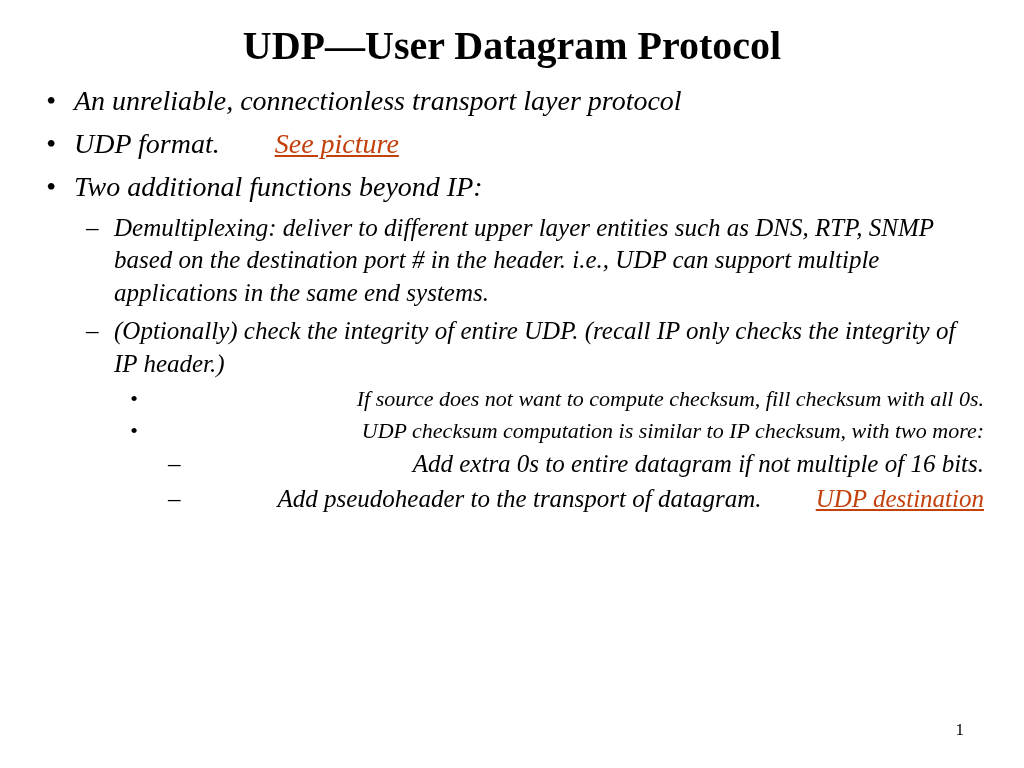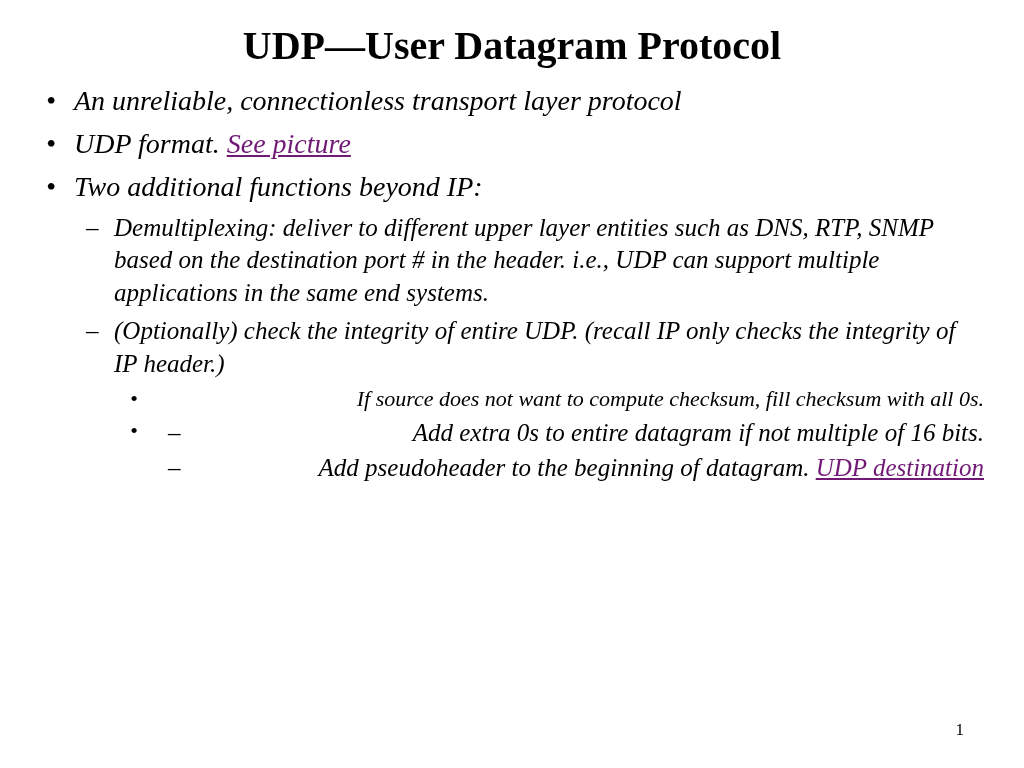--- a/index.html
+++ b/index.html
@@ -85,22 +85,23 @@
     padding-left: 36px;
     margin-bottom: 1px;
   }
   ul.level4 > li::before {
     content: "–";
     position: absolute;
     left: 14px;
     top: 0;
   }
   a.slide-link {
-    color: #701a75;
+    color: #c2410c;
     text-decoration: underline;
+    margin-left: 48px;
   }
   .page-number {
     position: absolute;
     right: 60px;
     bottom: 28px;
     font-size: 17px;
     color: #000;
   }
 </style>
 </head>
@@ -122,26 +123,27 @@
         <li>
           <span>Demultiplexing: deliver to different upper layer entities such as DNS, RTP, SNMP based on the destination port # in the header. i.e., UDP can support multiple applications in the same end systems.</span>
         </li>
         <li>
           <span>(Optionally) check the integrity of entire UDP. (recall IP only checks the integrity of IP header.)</span>
           <ul class="level3">
             <li>
               <span>If source does not want to compute checksum, fill checksum with all 0s.</span>
             </li>
             <li>
+              <span>UDP checksum computation is similar to IP checksum, with two more:</span>
               <ul class="level4">
                 <li>
                   <span>Add extra 0s to entire datagram if not multiple of 16 bits.</span>
                 </li>
                 <li>
-                  <span>Add pseudoheader to the beginning of datagram.   </span><a class="slide-link" href="#">UDP destination</a>
+                  <span>Add pseudoheader to the transport of datagram.   </span><a class="slide-link" href="#">UDP destination</a>
                 </li>
               </ul>
             </li>
           </ul>
         </li>
       </ul>
     </li>
   </ul>
 </div>
 

